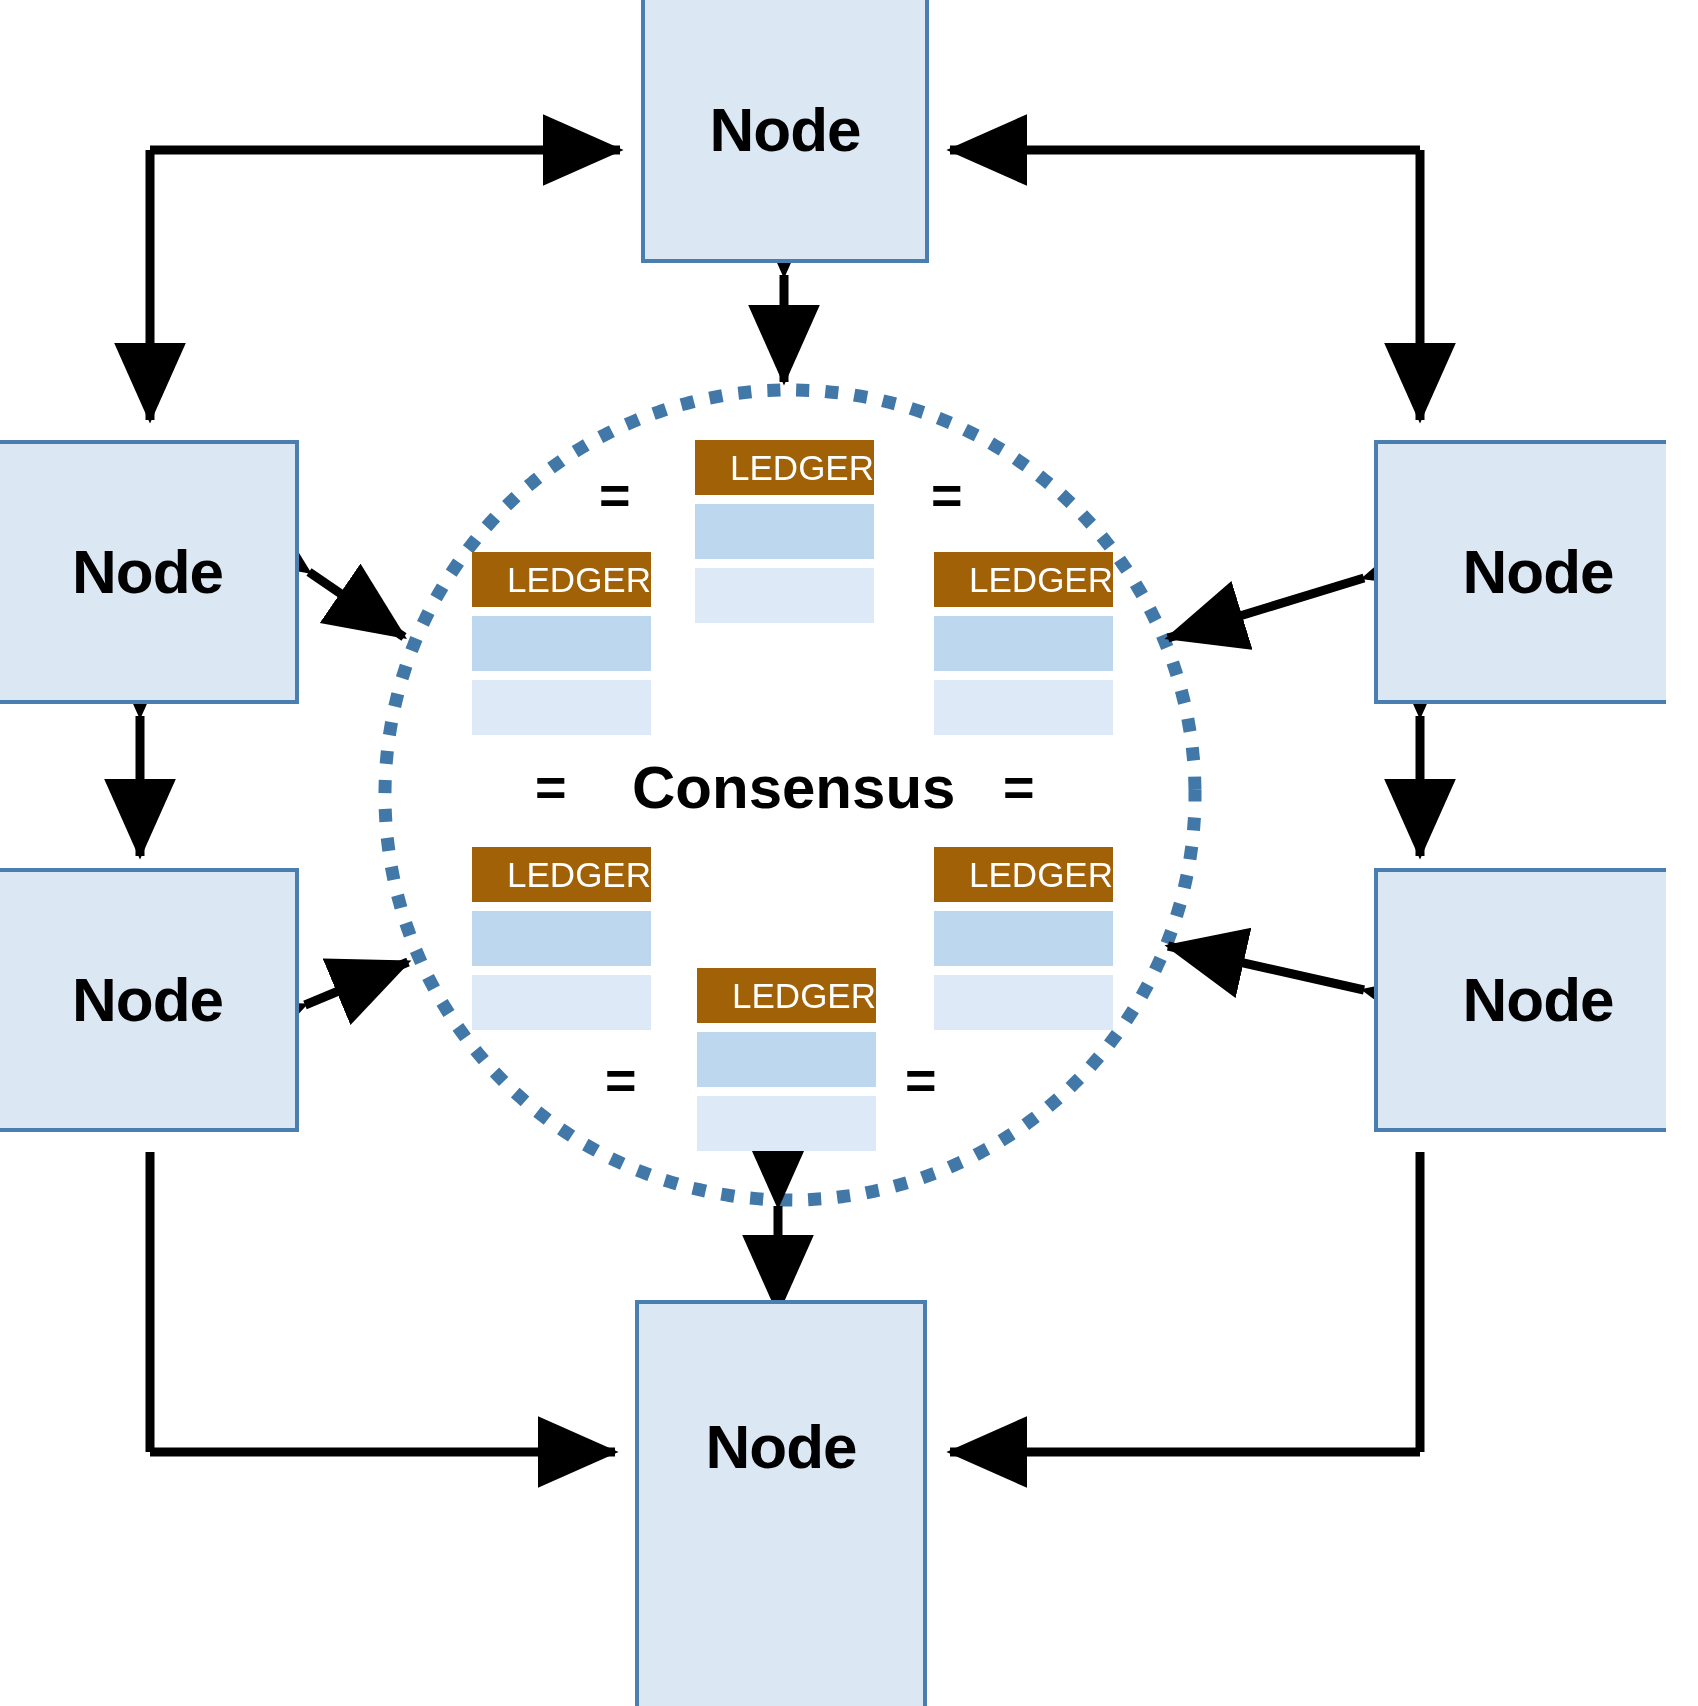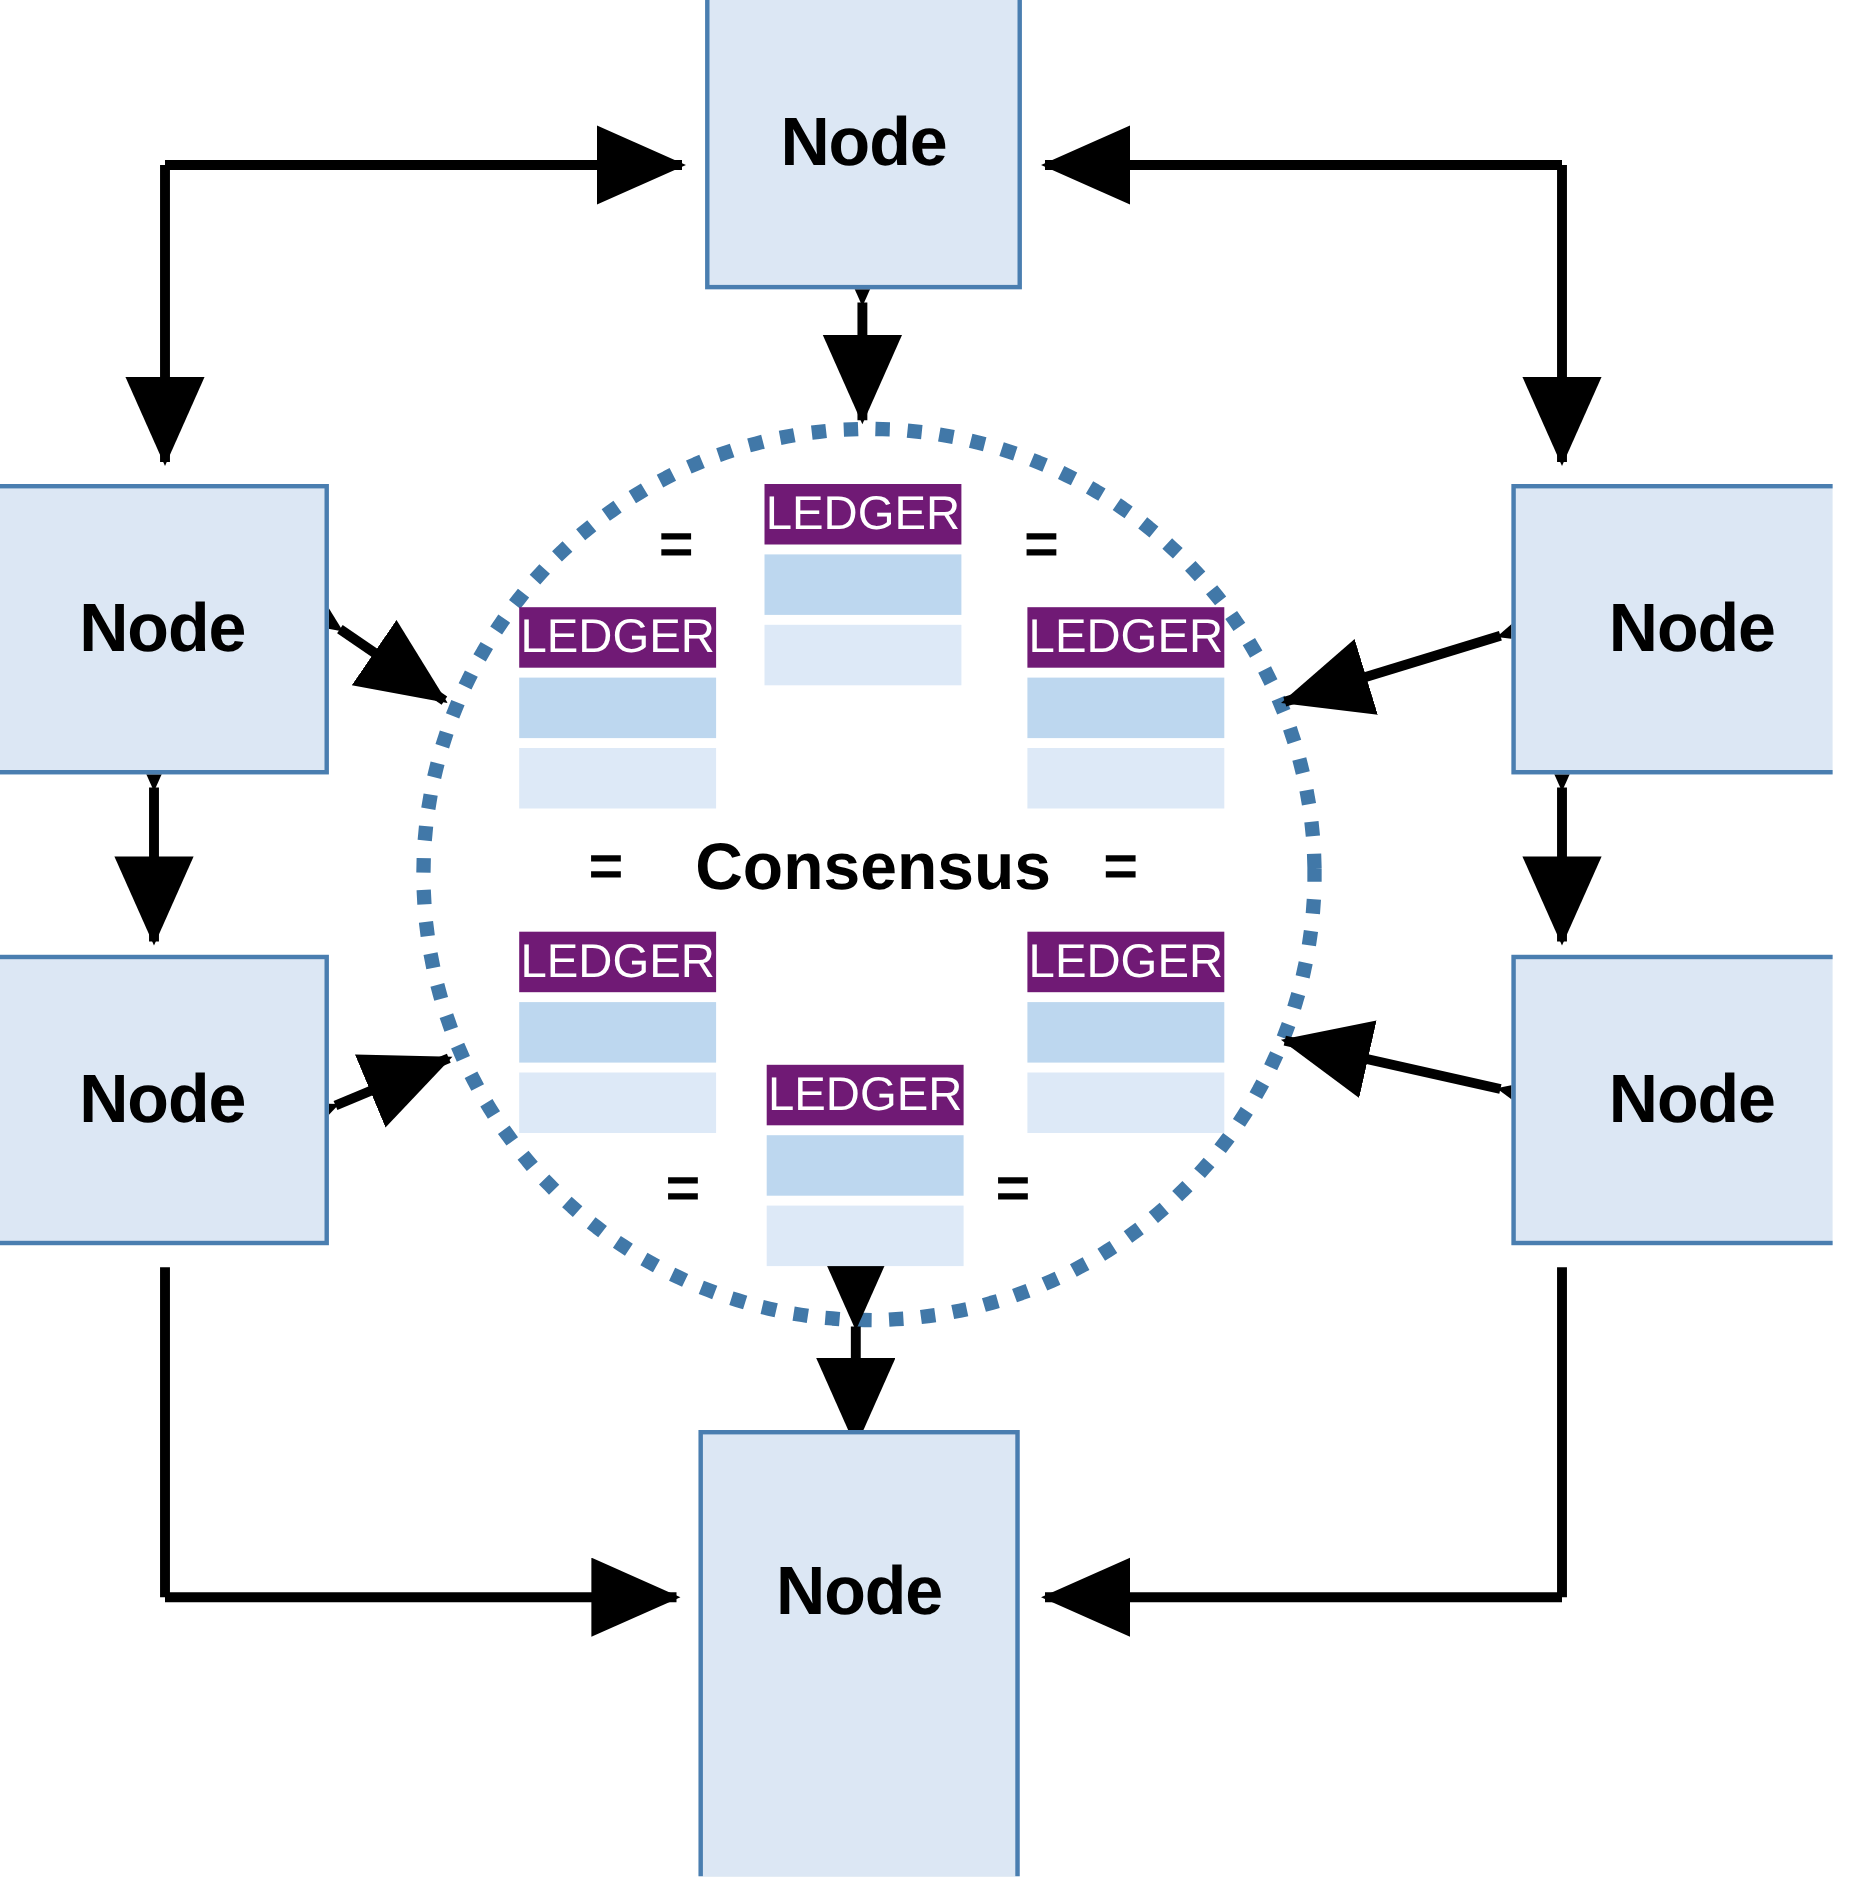--- a/index.html
+++ b/index.html
@@ -21,27 +21,27 @@
     color:#000;
     letter-spacing:-1px;
     line-height:1;
   }
 
   .ledger{
     position:absolute;
     width:179px;
   }
   .ledger-head{
-    background:#701a75;
+    background:#a16207;
     color:#ffffff;
     font-family:"Liberation Sans", sans-serif;
-    font-size:43px;
+    font-size:35px;
     line-height:55px;
     height:55px;
-    text-align:center;
+    text-align:right;
     letter-spacing:0px;
     white-space:nowrap;
   }
   .ledger-row{ height:55px; margin-top:9px; }
   .ledger-row.r1{ background:#bdd7ef; }
   .ledger-row.r2{ background:#dde9f7; }
 
   .eq{
     position:absolute;
     font-family:"Liberation Sans", sans-serif;

